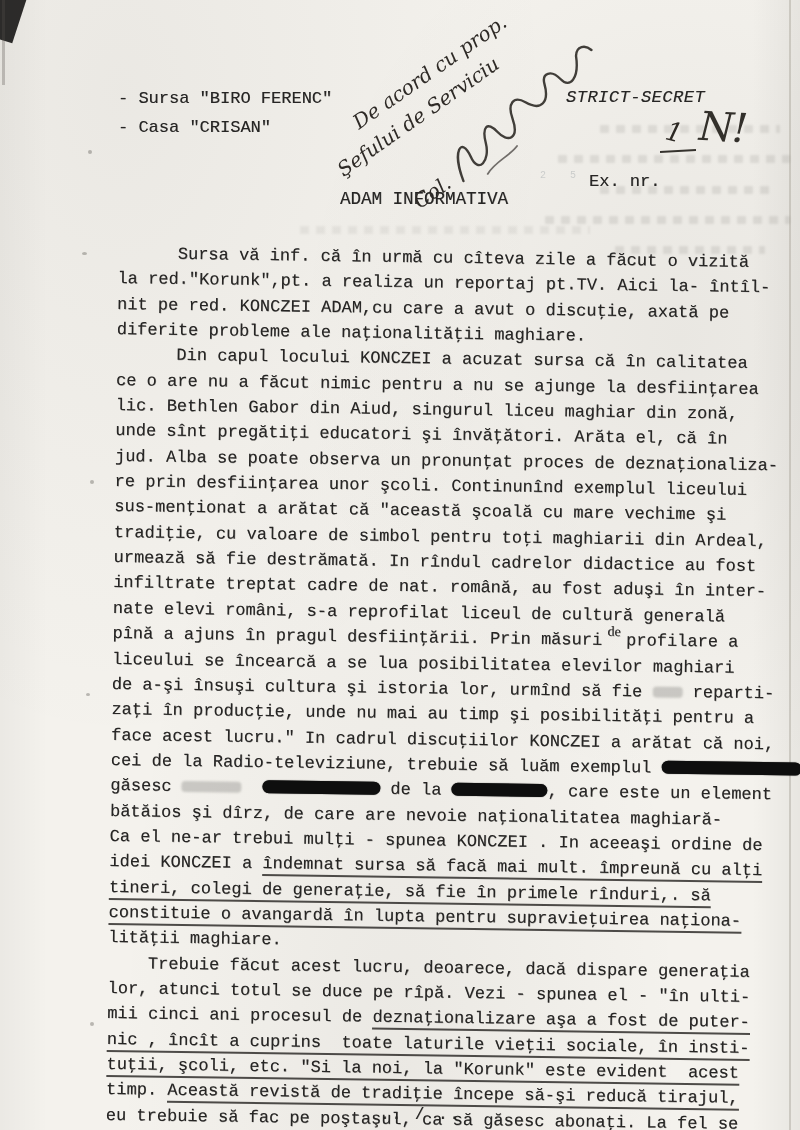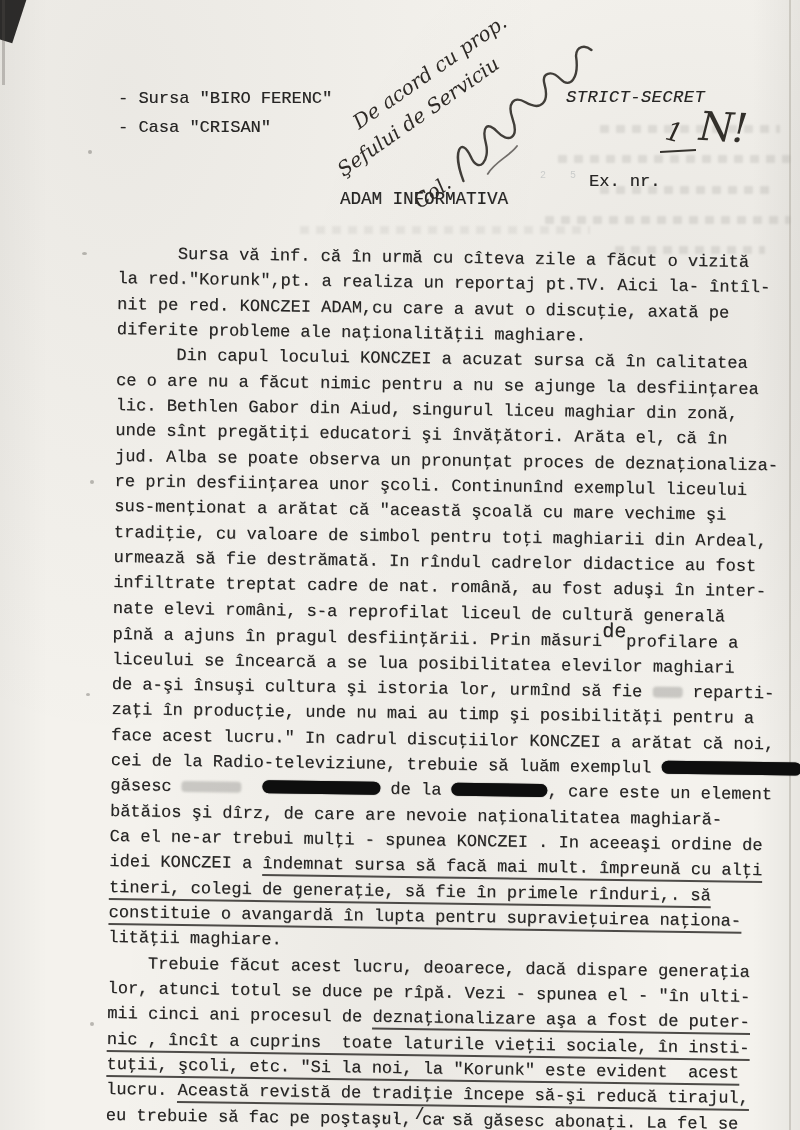--- a/index.html
+++ b/index.html
@@ -42,21 +42,21 @@
   .fold-line{position:absolute;left:789px;top:0;width:2px;height:1130px;background:#a9a49a;opacity:.45;}
   .dot{position:absolute;background:#4b4843;border-radius:50%;opacity:.35;}
   
   .doc-body{position:absolute;left:118px;top:241px;width:694px;font-size:17px;transform:rotate(.8deg);transform-origin:0 0;}
   .line{height:25.35px;line-height:25.35px;white-space:pre;}
   .line.indent{padding-left:60px;}
   .line.indent2{padding-left:40px;}
   .u{border-bottom:2px solid rgba(40,38,35,.82);padding-bottom:1px;}
   .redact{display:inline-block;height:13px;background:#0e0e0e;border-radius:7px;vertical-align:middle;transform:translateY(-1px);box-shadow:0 0 1px rgba(0,0,0,.8);}
   .smudge{display:inline-block;height:11px;background:rgba(95,92,88,.28);border-radius:4px;vertical-align:middle;filter:blur(1px);}
-  .sup{display:inline-block;width:24px;text-align:center;transform:translateY(-9px);font-size:20px;}
+  .sup{display:inline-block;width:24px;text-align:center;transform:translateY(-9px);font-size:14px;font-family:Liberation Serif, serif;}
   .cont{margin-left:262px;margin-top:4px;height:22px;line-height:22px;letter-spacing:2px;}
 </style>
 </head>
 <body>
 
 <div class="page">
 
   <div class="corner-mark"></div>
   <div class="edge-streak"></div>
   <div class="fold-line"></div>
@@ -123,20 +123,20 @@
       <div class="line"><span class="t">Ca el ne-ar trebui mulţi - spunea KONCZEI . In aceeaşi ordine de</span></div>
       <div class="line"><span class="t">idei KONCZEI a </span><span class="u">îndemnat sursa să facă mai mult. împreună cu alţi</span></div>
       <div class="line"><span class="u">tineri, colegi de generaţie, să fie în primele rînduri,. să</span></div>
       <div class="line"><span class="u">constituie o avangardă în lupta pentru supravieţuirea naţiona-</span></div>
       <div class="line"><span class="t">lităţii maghiare.</span></div>
       <div class="line indent2"><span class="t">Trebuie făcut acest lucru, deoarece, dacă dispare generaţia</span></div>
       <div class="line"><span class="t">lor, atunci totul se duce pe rîpă. Vezi - spunea el - "în ulti-</span></div>
       <div class="line"><span class="t">mii cinci ani procesul de </span><span class="u">deznaţionalizare aşa a fost de puter-</span></div>
       <div class="line"><span class="u">nic , încît a cuprins  toate laturile vieţii sociale, în insti-</span></div>
       <div class="line"><span class="u">tuţii, şcoli, etc. "Si la noi, la "Korunk" este evident  acest</span></div>
-      <div class="line"><span class="t">lucru. </span><span class="u">Această revistă de tradiţie începe să-şi reducă tirajul,</span></div>
+      <div class="line"><span class="t">timp. </span><span class="u">Această revistă de tradiţie începe să-şi reducă tirajul,</span></div>
       <div class="line"><span class="t">eu trebuie să fac pe poştaşul, ca să găsesc abonaţi. La fel se</span></div>
     </div>
   <div style="position:absolute;left:118px;top:1100px;width:694px;">
     <div class="cont tw">.. / ..</div>
   </div>
 
 </div>
 
 </body></html>

